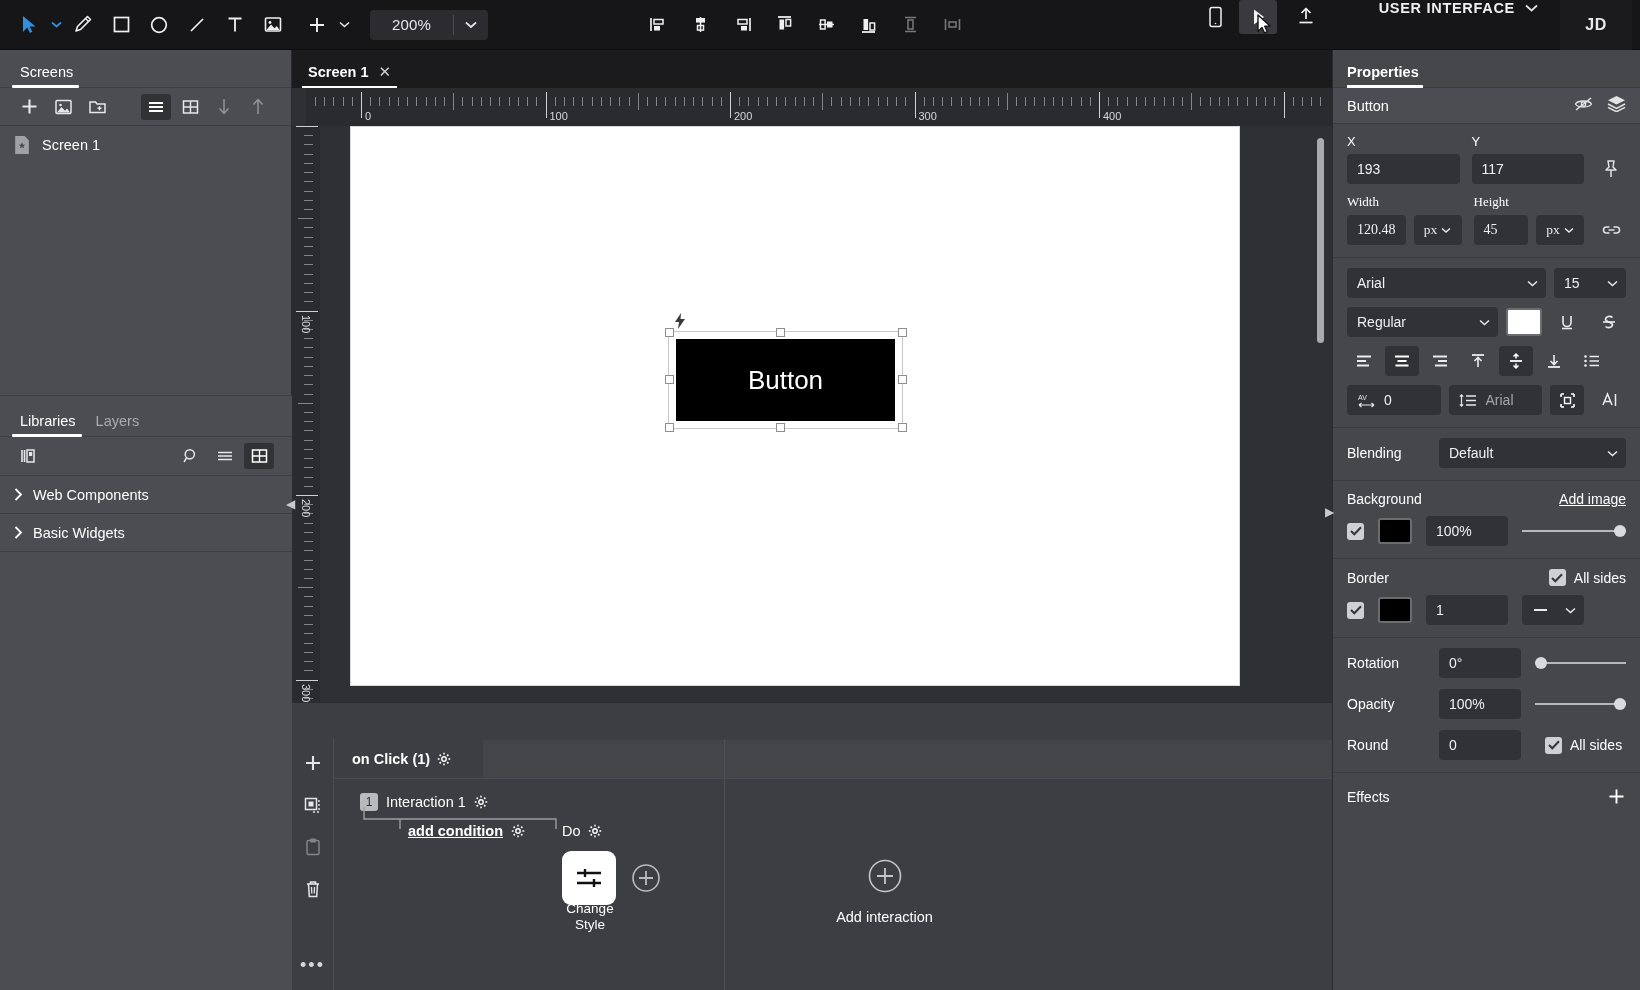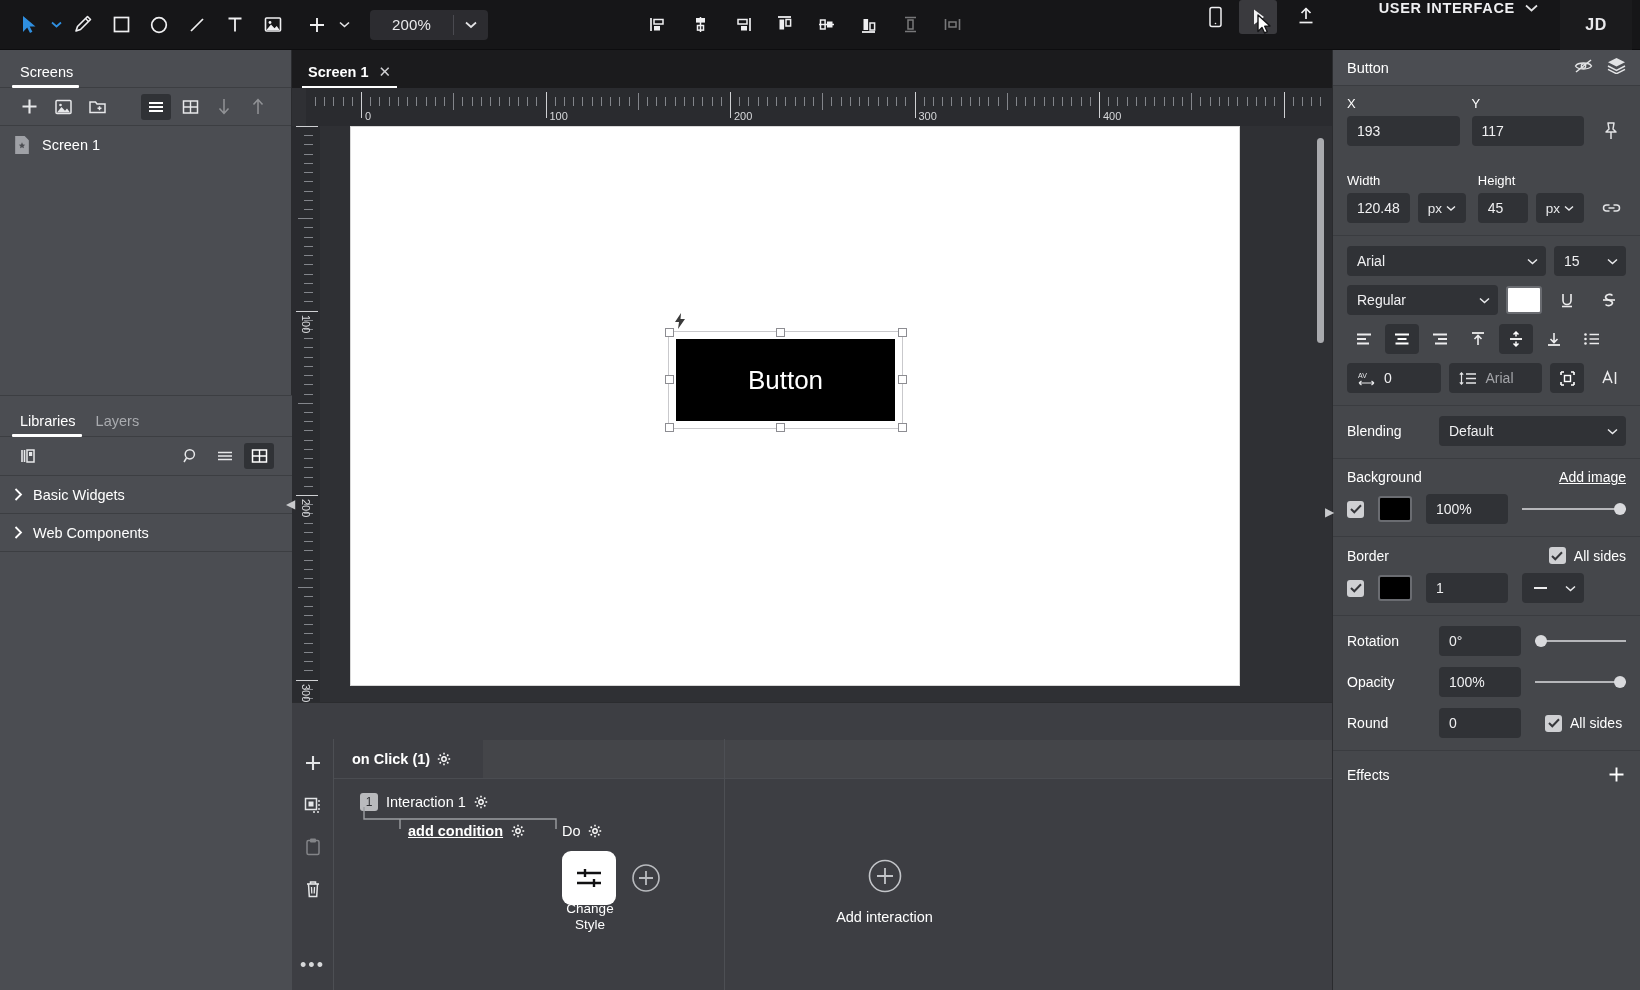--- a/index.html
+++ b/index.html
@@ -594,27 +594,27 @@
         <svg width="17" height="16" viewBox="0 0 17 16">
           <rect x="1.5" y="2" width="14" height="12" fill="none" stroke="#ffffff" stroke-width="1.5"></rect>
           <path d="M8.5 2 L8.5 14 M1.5 8 L15.5 8" stroke="#ffffff" stroke-width="1.4"></path>
         </svg>
       </div>
     </div>
     <div class="lib-row">
       <svg class="chev-r" width="9" height="13" viewBox="0 0 9 13">
           <path d="M1.5 1 L7 6.5 L1.5 12" fill="none" stroke="#ffffff" stroke-width="1.8"></path>
         </svg>
-      <span>Basic Widgets</span>
+      <span>Web Components</span>
     </div>
     <div class="lib-row">
       <svg class="chev-r" width="9" height="13" viewBox="0 0 9 13">
           <path d="M1.5 1 L7 6.5 L1.5 12" fill="none" stroke="#ffffff" stroke-width="1.8"></path>
         </svg>
-      <span>Web Components</span>
+      <span>Basic Widgets</span>
     </div>
   </div>
 </div>
 <div id="left-collapse-arrow">◀</div>
 
 <div id="center">
   <div id="doc-tabs">
     <div id="doc-tab">
       <span>Screen 1</span>
       <span id="tab-close">✕</span>
@@ -932,20 +932,23 @@
           <path d="M19 11 L19 27 M11 19 L27 19" stroke="#c3c5c9" stroke-width="1.8"></path>
         </svg>
         <div id="add-interaction-label">Add interaction</div>
       </div>
     </div>
   </div>
 </div>
 
 <div id="right-panel">
   <div id="panel-collapse-l">▶</div>
+  <div id="props-tabs">
+    <div id="props-tab">Properties</div>
+  </div>
 
   <div id="obj-row">
     <div id="obj-name">Button</div>
     <div class="obj-ico">
       <svg width="19" height="16" viewBox="0 0 19 16">
         <path d="M1.5 8 C4 4, 15 4, 17.5 8 C15 12, 4 12, 1.5 8 Z" fill="none" stroke="#e2e3e5" stroke-width="1.4"></path>
         <circle cx="9.5" cy="8" r="2.2" fill="none" stroke="#e2e3e5" stroke-width="1.3"></circle>
         <path d="M2 14 L17 2" stroke="#e2e3e5" stroke-width="1.6"></path>
       </svg>
     </div>
@@ -969,21 +972,21 @@
         <div class="field">117</div>
       </div>
       <div class="pin-btn">
         <svg width="18" height="20" viewBox="0 0 18 20">
           <path d="M6 2 L12 2 L11 8 L14 11 L4 11 L7 8 Z" fill="none" stroke="#e2e3e5" stroke-width="1.5" stroke-linejoin="round"></path>
           <path d="M9 11 L9 18" stroke="#e2e3e5" stroke-width="1.5"></path>
         </svg>
       </div>
     </div>
 
-    <div class="prop-grid2" style="margin-top:27px;">
+    <div class="prop-grid2" style="margin-top:10px;font-family:Liberation Serif, serif;">
       <div class="prop-col">
         <span class="prop-label">Width</span>
         <div class="row-flex">
           <div class="field" style="flex:1;">120.48</div>
           <div class="unit-sel">
             <span>px</span>
             <svg width="10" height="7" viewBox="0 0 10 7">
                 <path d="M1 1.5 L5 5 L9 1.5" fill="none" stroke="#e9eaec" stroke-width="1.4"></path>
               </svg>
           </div>

